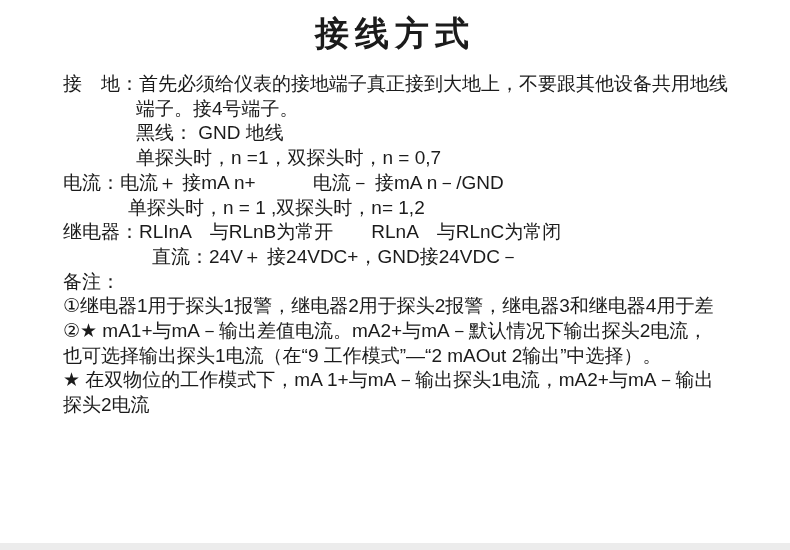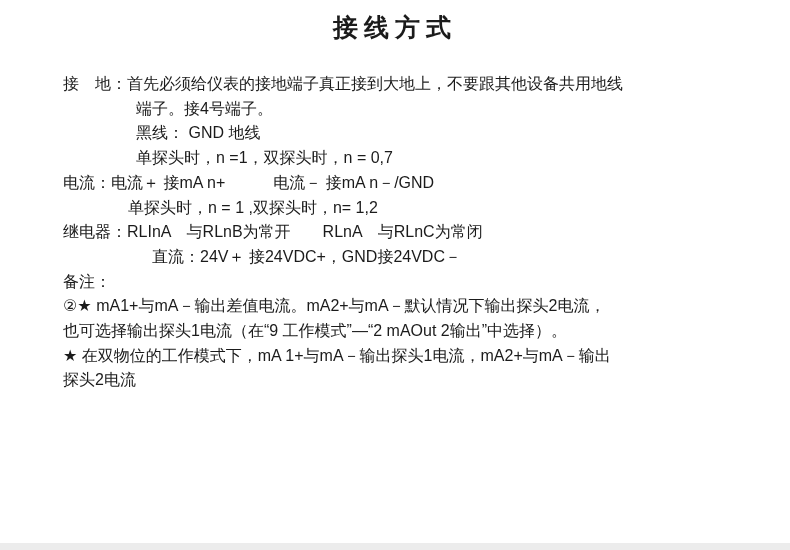--- a/index.html
+++ b/index.html
@@ -19,32 +19,32 @@
     width: 790px;
     height: 550px;
     background: var(--bg);
   }
   .title {
     position: absolute;
     top: 11px;
     left: 0;
     width: 100%;
     text-align: center;
-    font-size: 25px;
+    font-size: 34px;
     font-weight: bold;
     letter-spacing: 6px;
     color: var(--text);
     white-space: pre;
   }
   .content {
     position: absolute;
     top: 72px;
     left: 63px;
     width: 712px;
-    font-size: 16px;
+    font-size: 19px;
     line-height: 24.7px;
     color: var(--text);
   }
   .line {
     white-space: pre;
   }
   .ind1  { padding-left: 73px; }  
   .ind1s { padding-left: 65px; }  
   .ind2  { padding-left: 89px; }  
   .footer-bar {
@@ -66,20 +66,21 @@
   <div class="content">
     <div class="line">接　地：首先必须给仪表的接地端子真正接到大地上，不要跟其他设备共用地线</div>
     <div class="line ind1">端子。接4号端子。</div>
     <div class="line ind1">黑线： GND 地线</div>
     <div class="line ind1">单探头时，n =1，双探头时，n = 0,7</div>
     <div class="line">电流：电流＋ 接mA n+　　　电流－ 接mA n－/GND</div>
     <div class="line ind1s">单探头时，n = 1 ,双探头时，n= 1,2</div>
     <div class="line">继电器：RLInA　与RLnB为常开　　RLnA　与RLnC为常闭</div>
     <div class="line ind2">直流：24V＋ 接24VDC+，GND接24VDC－</div>
     <div class="line">备注：</div>
+    <div class="line">①继电器1用于探头1报警，继电器2用于探头2报警，继电器3和继电器4用于差</div>
     <div class="line">②★ mA1+与mA－输出差值电流。mA2+与mA－默认情况下输出探头2电流，</div>
     <div class="line">也可选择输出探头1电流（在“9 工作模式”—“2 mAOut 2输出”中选择）。</div>
     <div class="line">★ 在双物位的工作模式下，mA 1+与mA－输出探头1电流，mA2+与mA－输出</div>
     <div class="line">探头2电流</div>
   </div>
 
   <div class="footer-bar"></div>
 
 </div>
 

